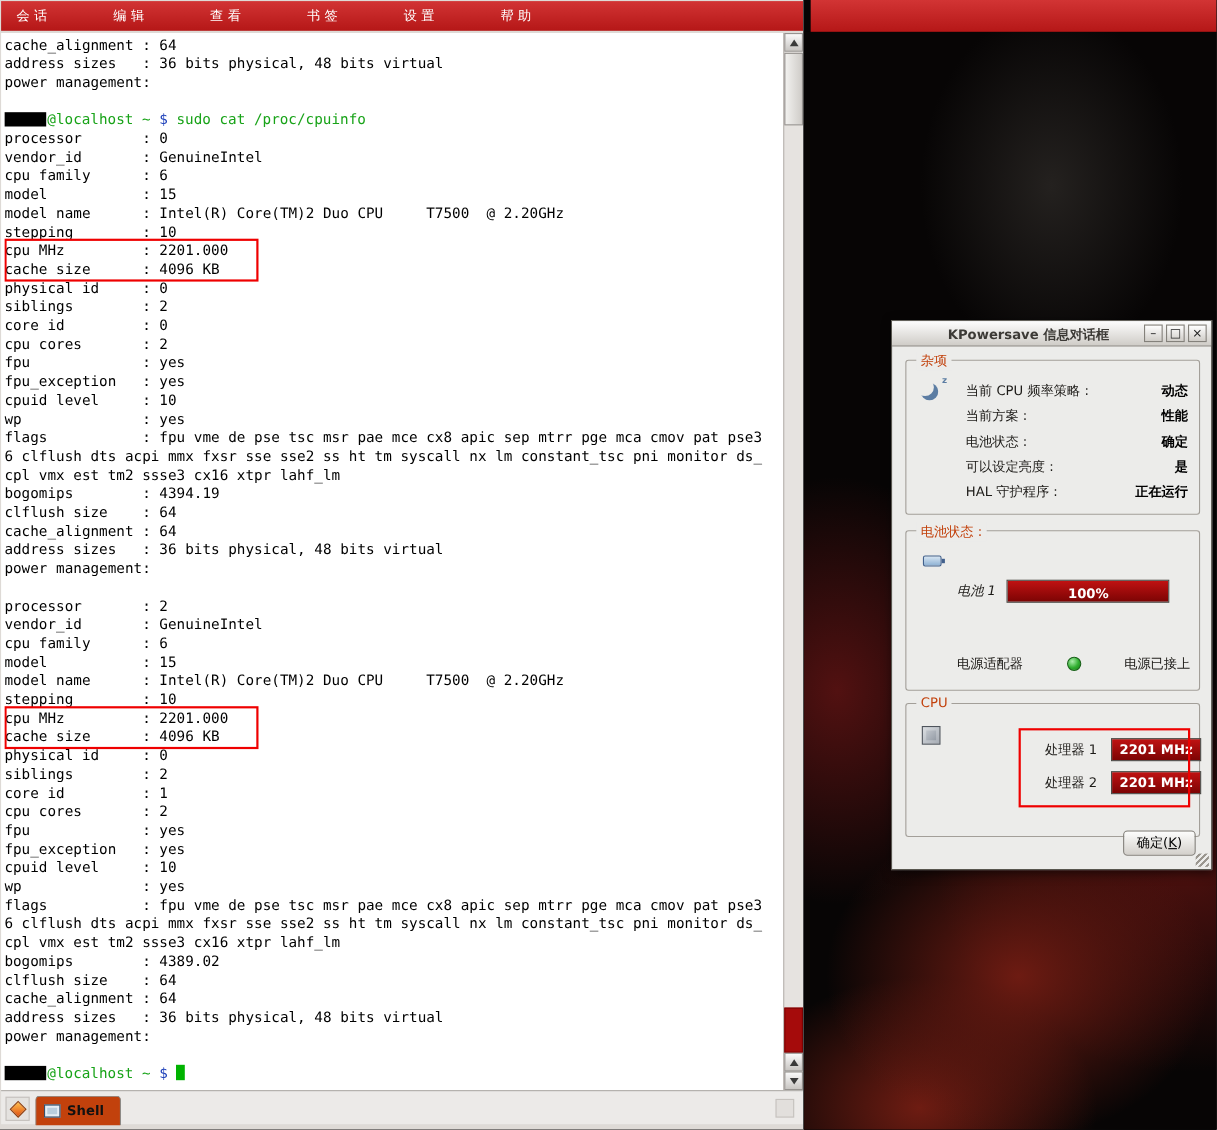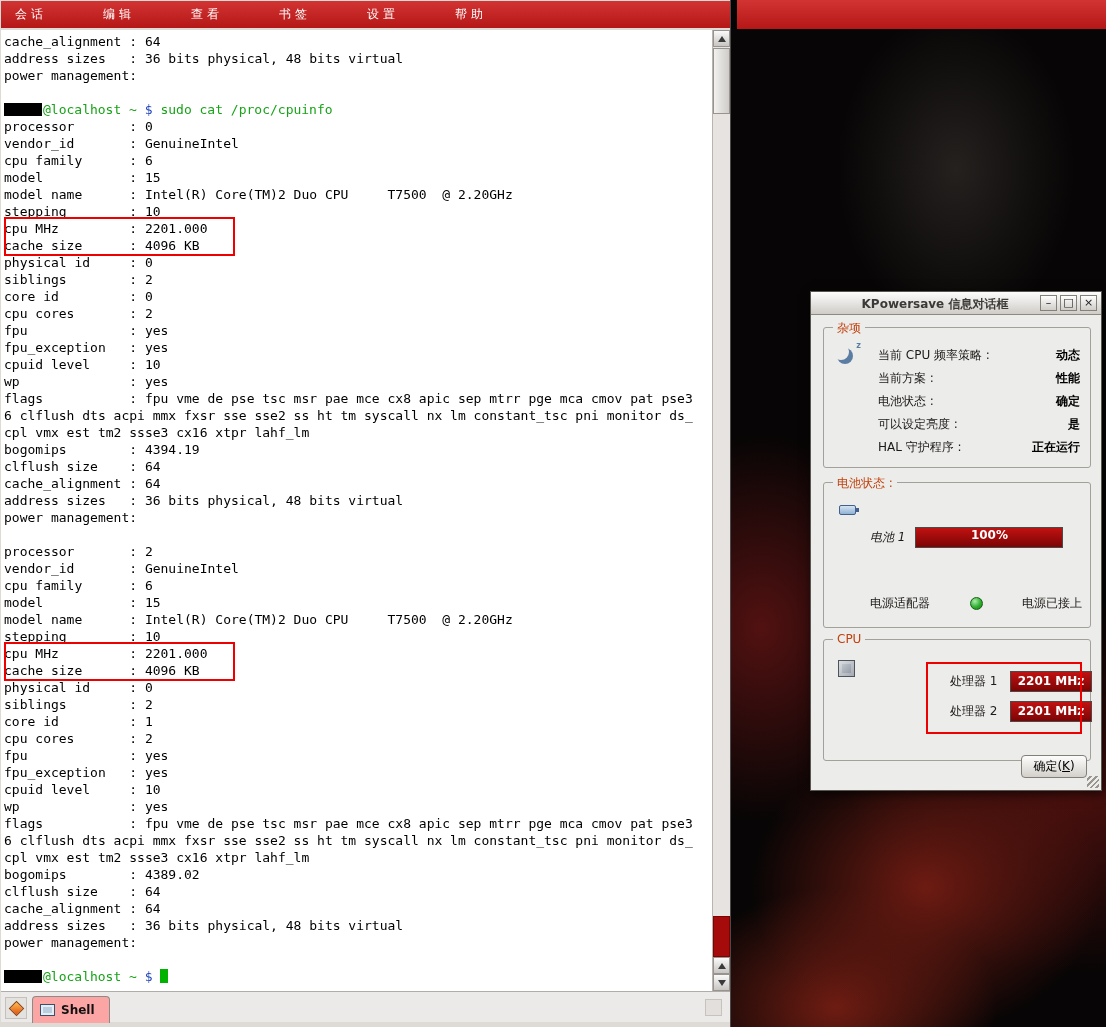--- a/index.html
+++ b/index.html
@@ -38,21 +38,21 @@
   .sb-mark { position:absolute; left:0; top:886px; width:17px; height:41px;
              background:#a50b0b; border:1px solid #7d0202; }
 
   .tabbar { position:absolute; left:1px; top:991px; width:729px; height:31px;
             background:#eceae8; border-top:1px solid #b0aca8; }
   .newtab-btn { position:absolute; left:4px; top:5px; width:22px; height:22px;
                 border:1px solid #c4c0bc; background:#e4e2df; display:flex; align-items:center; justify-content:center; }
   .newtab-icon { width:11px; height:11px; transform:rotate(45deg);
                  background:linear-gradient(135deg,#ffc050,#e05010); border:1px solid #904010; }
   .tab { position:absolute; left:31px; top:4px; height:27px; padding:0 14px 0 7px;
-         background:#fca5a5; border:1px solid #8d8a86; border-bottom:none; border-radius:4px 4px 0 0;
+         background:#c2410c; border:1px solid #8d8a86; border-bottom:none; border-radius:4px 4px 0 0;
          display:flex; align-items:center; gap:6px; }
   .tab-label { font-size:12px; font-weight:bold; color:#111; }
   .tab-monitor { width:15px; height:12px; border:1px solid #39506b; background:#b9cede;
                  box-shadow:inset 0 0 0 2px #e6eef5; }
   .tablist-btn { position:absolute; right:8px; top:7px; width:17px; height:17px;
                  background:#e2dfdc; border:1px solid #c6c2be; }
 
   
   .right-region { position:absolute; left:731px; top:0; width:375px; height:1027px; background:#050404; }
   .right-topbar { position:absolute; left:6px; top:0; right:0; height:29px;
@@ -95,21 +95,21 @@
   .info-value { font-size:12px; font-weight:bold; color:#000; }
 
   .batt-icon { position:absolute; left:15px; top:22px; width:17px; height:10px;
                border:1px solid #41608c; border-radius:2px;
                background:linear-gradient(#d5e4f2,#8fb2d4); }
   .batt-icon:after { content:""; position:absolute; right:-4px; top:2px; width:3px; height:4px; background:#41608c; }
   .batt-row { position:absolute; left:46px; top:44px; display:flex; align-items:center; gap:10px; }
   .batt-label { font-size:12px; color:#1c1a17;font-style:italic; }
   .progress { width:148px; height:21px; border:1px solid #4c4a46;
               background:linear-gradient(#c01212,#7c0404);
-              display:flex; align-items:flex-start; justify-content:center; }
+              display:flex; align-items:flex-end; justify-content:center; }
   .progress span { color:#fff; font-weight:bold; font-size:12px; }
   .adapter-row { position:absolute; left:46px; top:112px; width:212px;
                  display:flex; justify-content:space-between; align-items:center; }
   .adapter-label, .adapter-status { font-size:12px; color:#1c1a17; }
   .green-dot { width:13px; height:13px; border-radius:50%;
                background:radial-gradient(circle at 35% 30%, #a9eda9 0%, #2fae2f 55%, #1c7a1c 100%);
                border:1px solid #156015; }
 
   .cpu-icon { position:absolute; left:14px; top:20px; width:17px; height:17px;
               background:linear-gradient(135deg,#cfd3d8,#878f9a); border:1px solid #4e545c;

